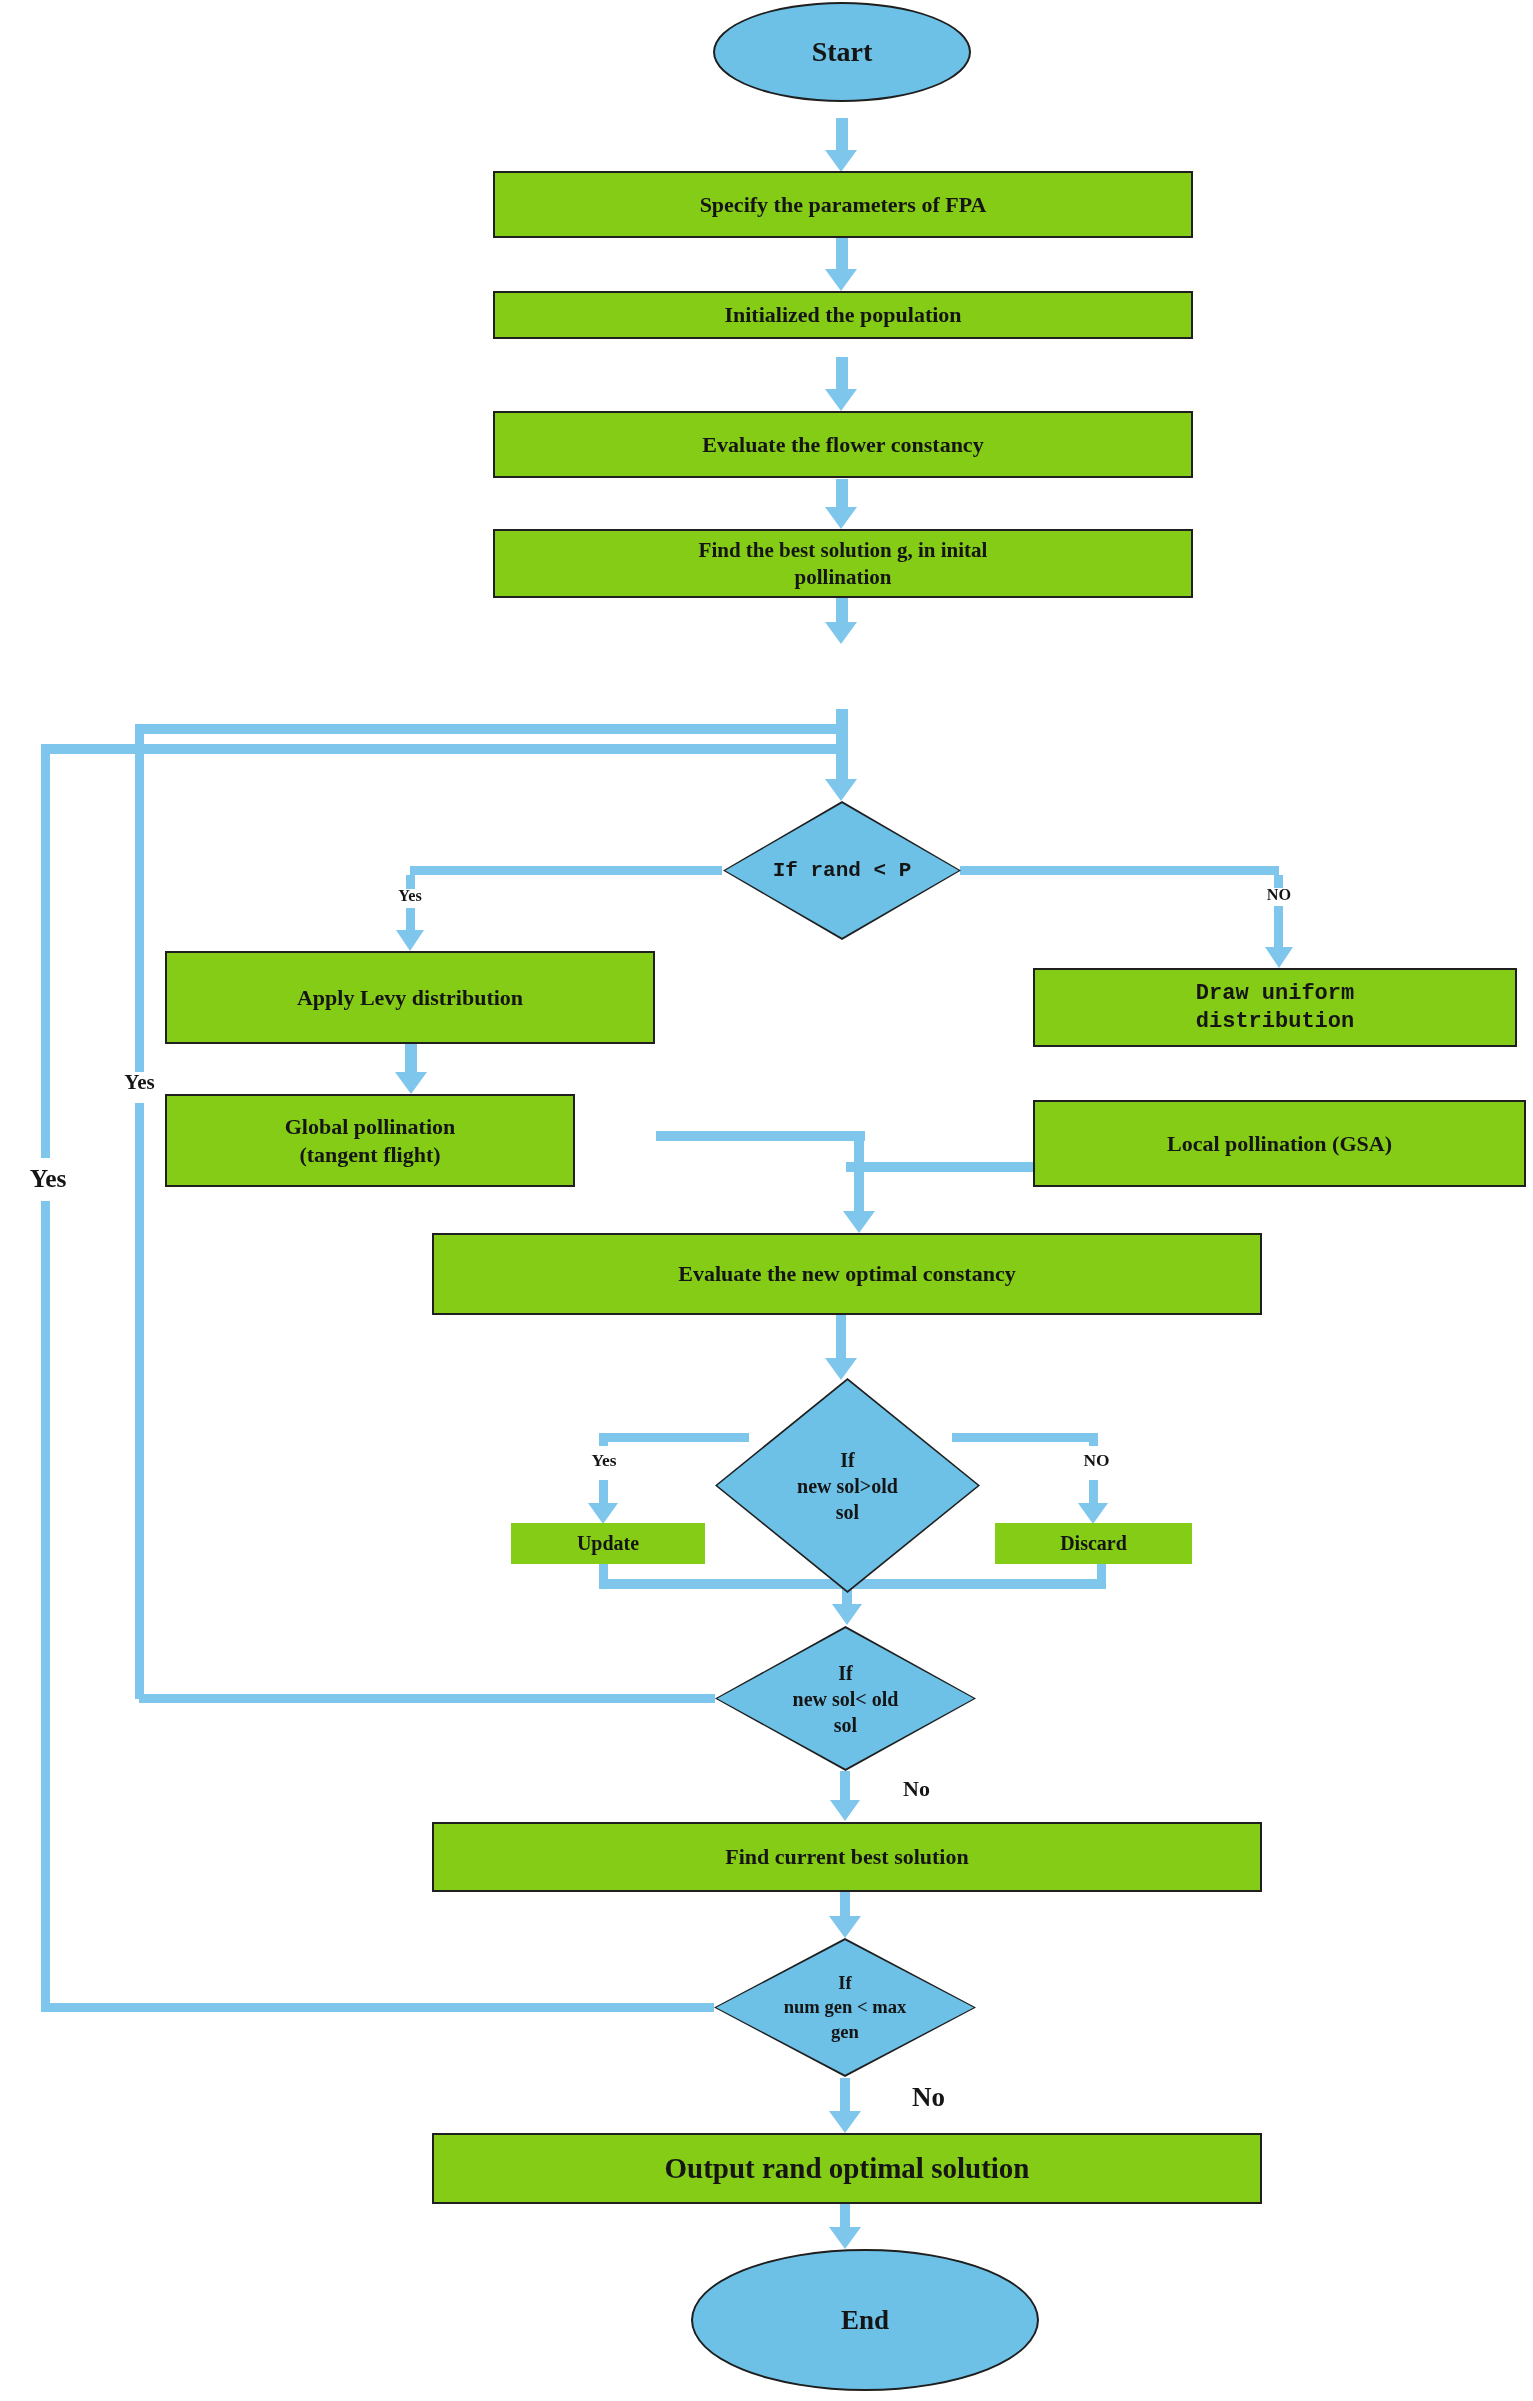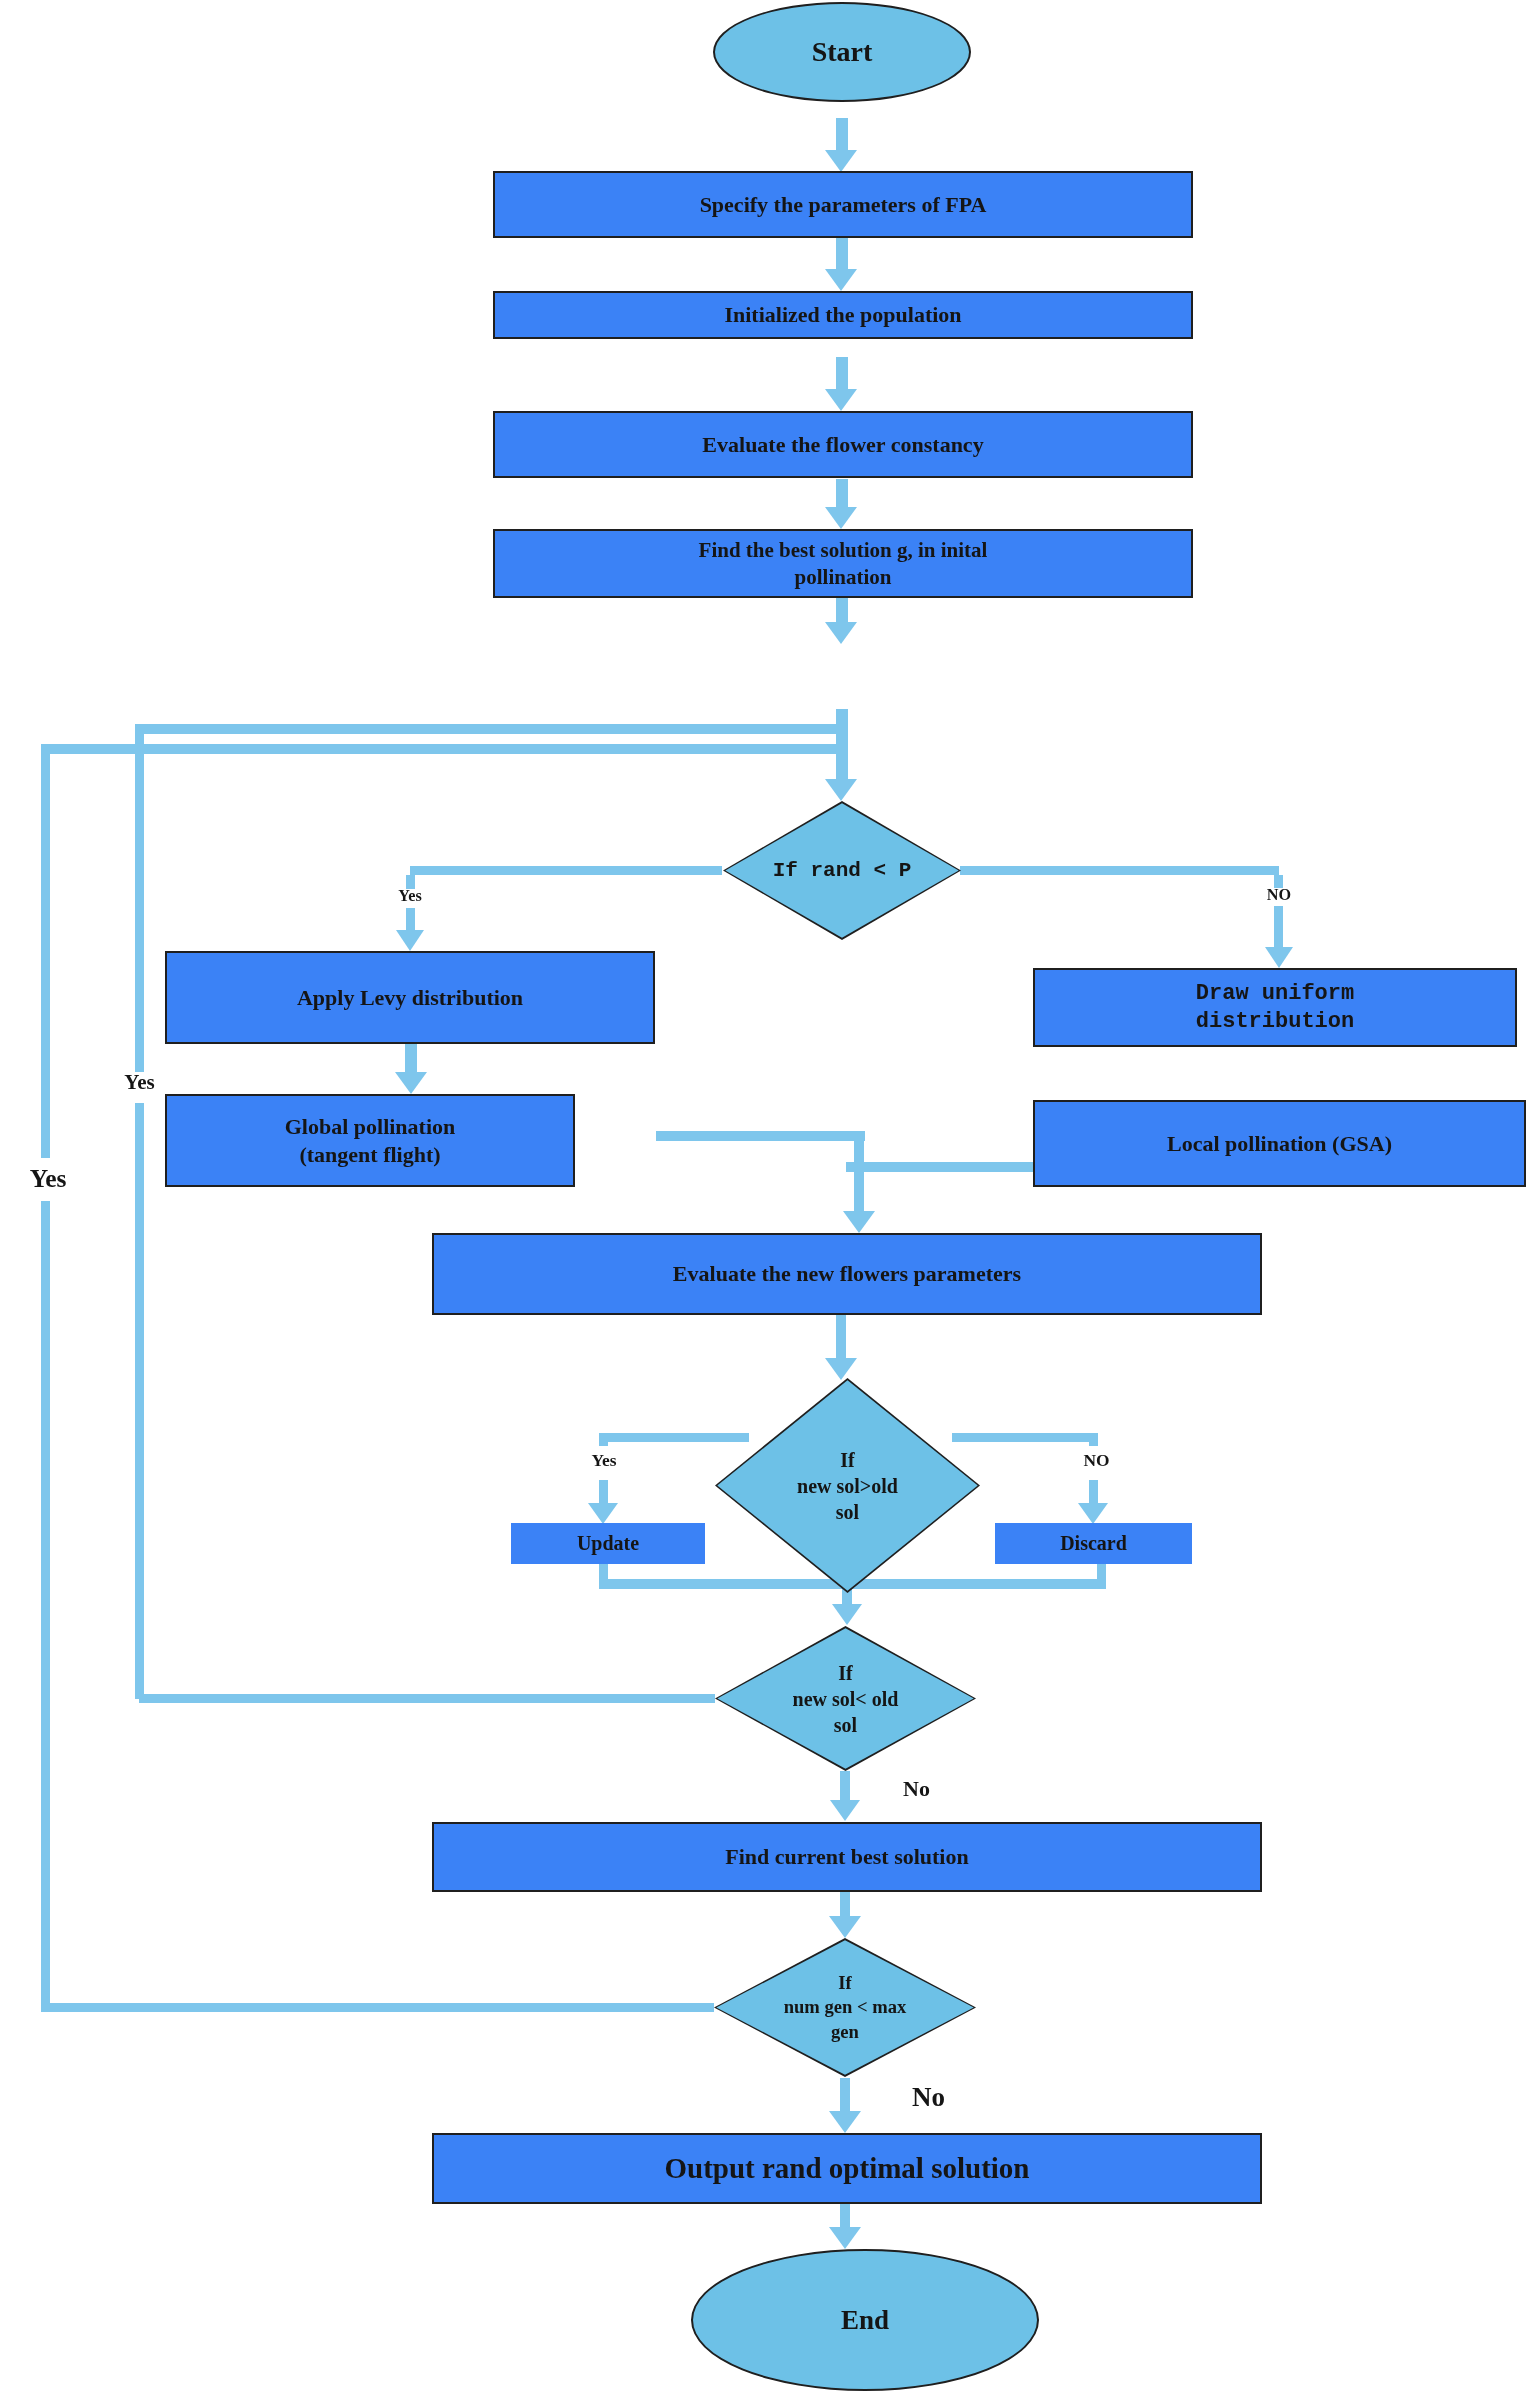--- a/index.html
+++ b/index.html
@@ -2,21 +2,21 @@
 <html style="font-size:9.3px"><head>
 <meta charset="utf-8">
 <style>
   html,body { margin:0; padding:0; background:#ffffff; }
   #canvas {
     position:relative; width:1533px; height:2401px; background:#ffffff;
     font-family:"Liberation Serif","DejaVu Serif",serif; font-weight:bold; color:#151515;
     overflow:hidden;
   }
   .box {
-    position:absolute; background:#3b82f6; border:2.3px solid #1f1f1f;
+    position:absolute; background:#84cc16; border:2.3px solid #1f1f1f;
     display:flex; align-items:center; justify-content:center; text-align:center;
     font-size:22px; line-height:1.25; white-space:pre-line; box-sizing:border-box;
   }
   .box.noborder { border:none; }
   .ellipse {
     position:absolute; background:#6dc1e7; border:2.3px solid #1f1f1f; border-radius:50%;
     display:flex; align-items:center; justify-content:center; font-size:28px; box-sizing:border-box;
   }
   .diamond { position:absolute; }
   .diamond .d-border { position:absolute; inset:0; background:#1f1f1f;
@@ -163,21 +163,21 @@
   <div class="box" style="left:1033px; top:968px; width:484px; height:79px;font-family:Liberation Mono, monospace;">
     <span>Draw uniform
 distribution</span>
   </div>
 
   <div class="box" style="left:1033px; top:1100px; width:493px; height:87px;">
     <span>Local pollination (GSA)</span>
   </div>
 
   <div class="box" style="left:432px; top:1233px; width:830px; height:82px;">
-    <span>Evaluate the new flowers parameters</span>
+    <span>Evaluate the new optimal constancy</span>
   </div>
 
   <div class="diamond" style="left:715px; top:1378px; width:265px; height:215px;">
     <div class="d-border"></div>
     <div class="d-fill"></div>
     <div class="d-label">If
 new sol&gt;old
 sol</div>
   </div>
 

